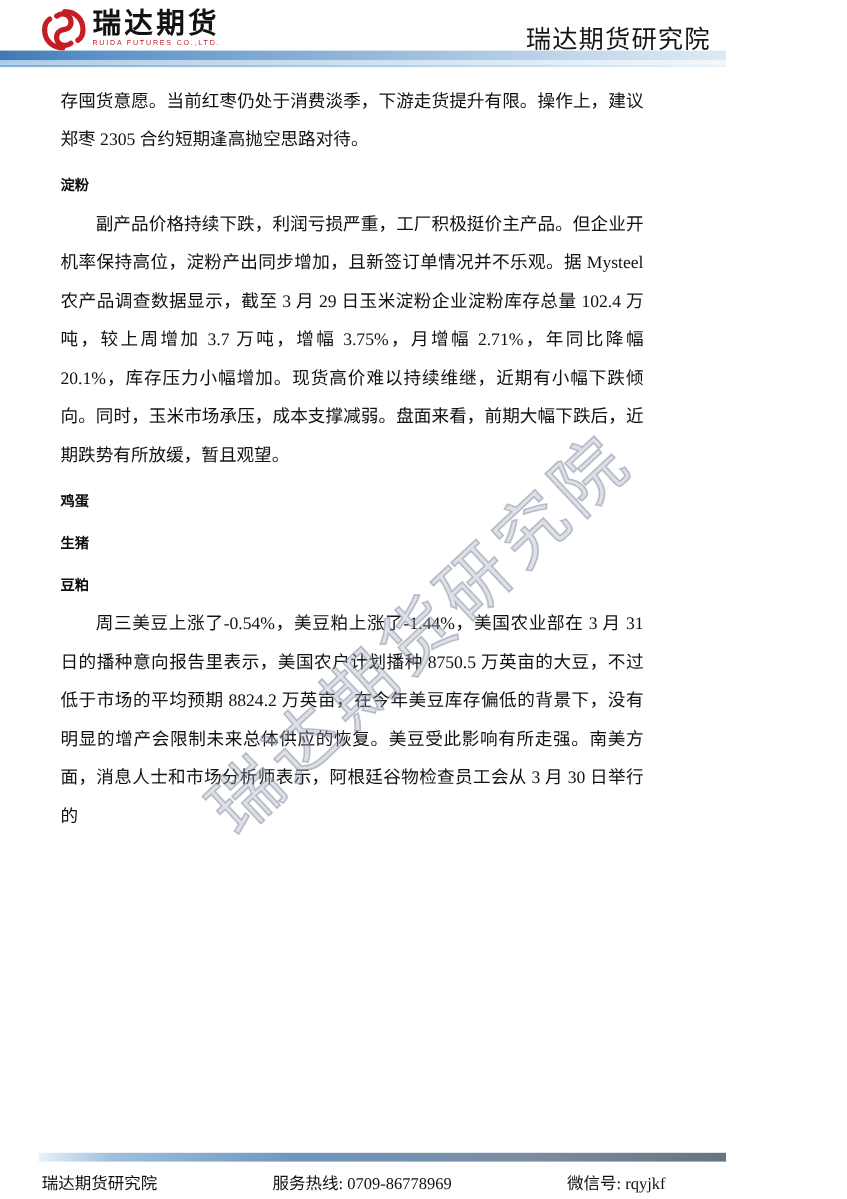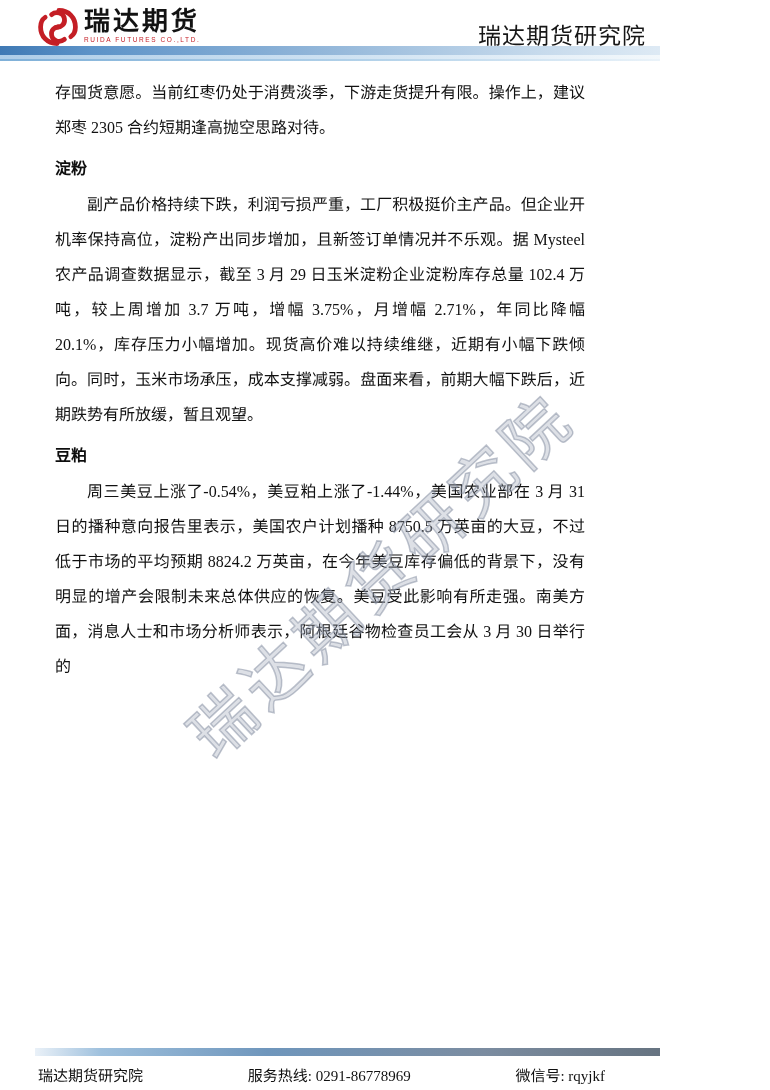--- a/index.html
+++ b/index.html
@@ -54,21 +54,21 @@
   
   .content{
     position:relative;z-index:2;
     margin:14px 75px 0 55px;
     font-size:16px;
   }
   .para{margin:0;line-height:35px;text-align:justify;}
   .para.indent{text-indent:2em;}
   .sec{
     font-family:Liberation Serif, serif;
-    font-size:16px;font-weight:bold;color:#0e0e0e;
+    font-size:13px;font-weight:bold;color:#0e0e0e;
     line-height:28px;margin:10px 0 4px 0;
   }
   
   .footer-rule{
     position:absolute;left:35px;top:1048px;width:662px;height:8px;z-index:2;
     background:linear-gradient(90deg,#eaf1f8 0%,#9ec0dd 10%,#6f96bc 35%,#7b8ca0 68%,#65727f 96%,#5f6c7a 100%);
   }
   .footer-row{
     position:absolute;left:38px;right:55px;top:1064px;z-index:2;
     display:flex;justify-content:space-between;align-items:baseline;
@@ -108,26 +108,28 @@
   </div>
 
   <div class="watermark">瑞达期货研究院</div>
 
   <main class="content">
     <p class="para">存囤货意愿。当前红枣仍处于消费淡季，下游走货提升有限。操作上，建议郑枣 2305 合约短期逢高抛空思路对待。</p>
 
     <h2 class="sec">淀粉</h2>
     <p class="para indent">副产品价格持续下跌，利润亏损严重，工厂积极挺价主产品。但企业开机率保持高位，淀粉产出同步增加，且新签订单情况并不乐观。据 Mysteel 农产品调查数据显示，截至 3 月 29 日玉米淀粉企业淀粉库存总量 102.4 万吨，较上周增加 3.7 万吨，增幅 3.75%，月增幅 2.71%，年同比降幅 20.1%，库存压力小幅增加。现货高价难以持续维继，近期有小幅下跌倾向。同时，玉米市场承压，成本支撑减弱。盘面来看，前期大幅下跌后，近期跌势有所放缓，暂且观望。</p>
 
+    <h2 class="sec">鸡蛋</h2>
 
+    <h2 class="sec">生猪</h2>
 
     <h2 class="sec">豆粕</h2>
     <p class="para indent">周三美豆上涨了-0.54%，美豆粕上涨了-1.44%，美国农业部在 3 月 31 日的播种意向报告里表示，美国农户计划播种 8750.5 万英亩的大豆，不过低于市场的平均预期 8824.2 万英亩，在今年美豆库存偏低的背景下，没有明显的增产会限制未来总体供应的恢复。美豆受此影响有所走强。南美方面，消息人士和市场分析师表示，阿根廷谷物检查员工会从 3 月 30 日举行的</p>
   </main>
 
   <div class="footer-rule"></div>
   <footer class="footer-row">
     <span class="cell">瑞达期货研究院</span>
-    <span class="cell"><span>服务热线:</span> <span>0291-86778969</span></span>
+    <span class="cell"><span>服务热线:</span> <span>0709-86778969</span></span>
     <span class="cell"><span>微信号:</span> <span>rqyjkf</span></span>
   </footer>
 
 </div>
 
 </body></html>

